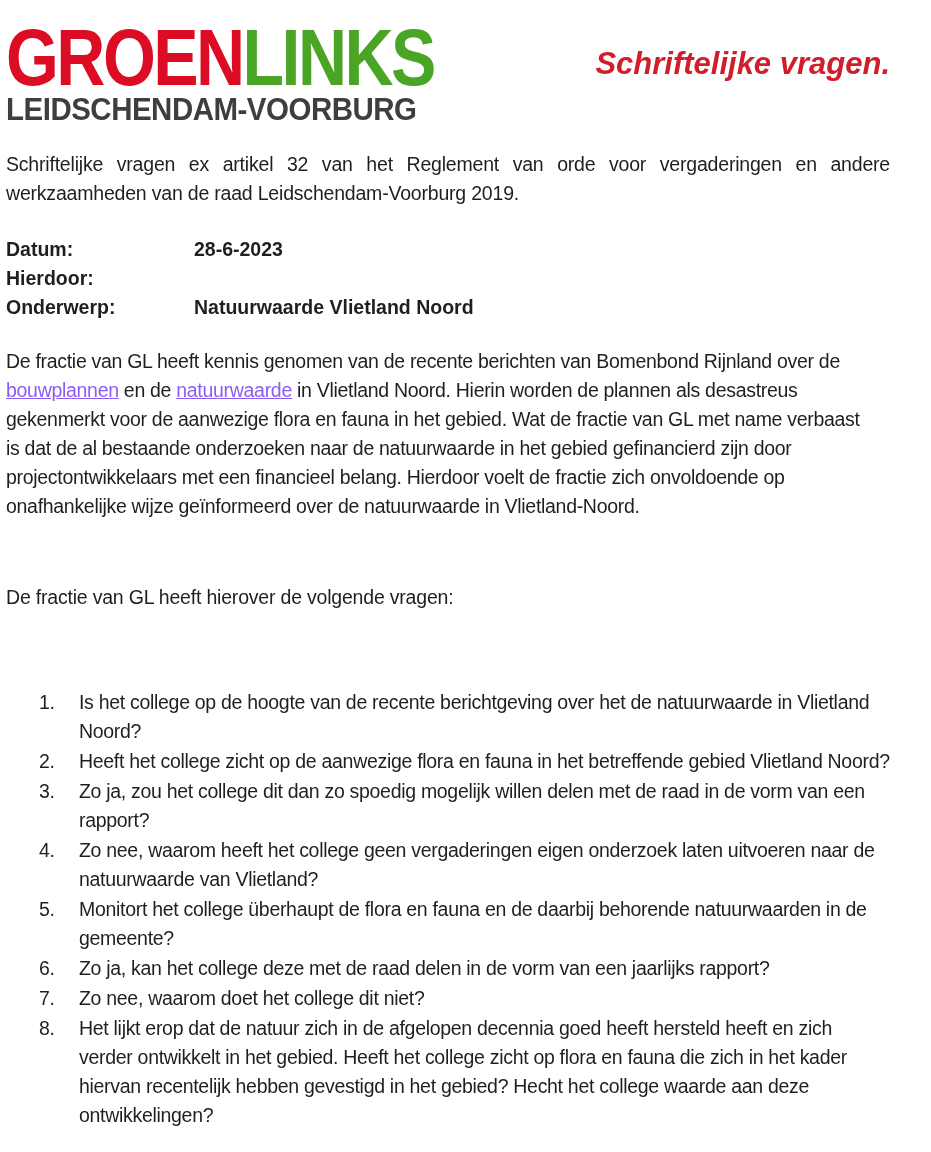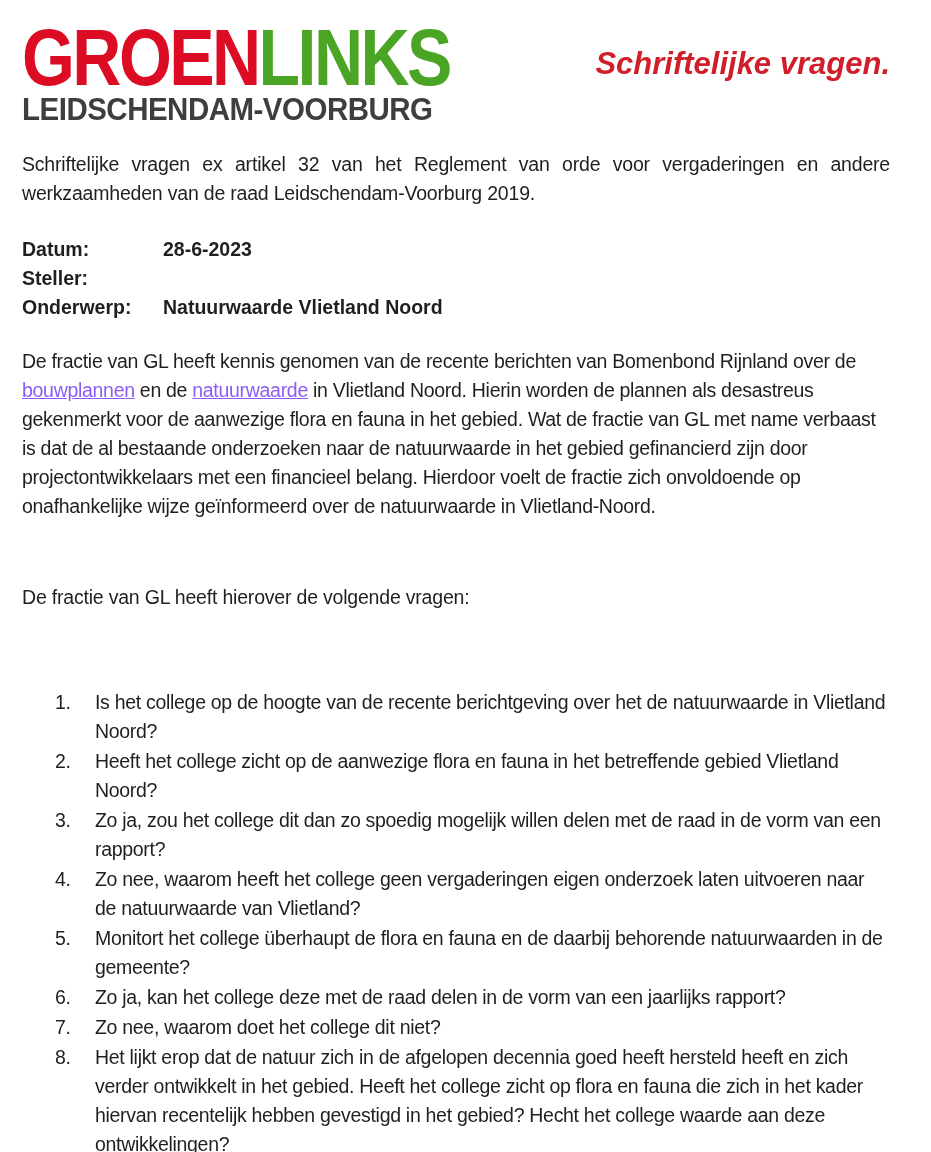--- a/index.html
+++ b/index.html
@@ -4,21 +4,21 @@
 <style>
   html, body { margin: 0; padding: 0; background: #ffffff; }
   body {
     width: 931px; height: 1152px; overflow: hidden;
     font-family: "Liberation Sans", sans-serif;
     color: #1f1f1f;
   }
   .page {
     box-sizing: border-box;
     width: 931px; height: 1152px;
-    padding: 28px 41px 0 22px;
+    padding: 28px 41px 0 6px;
     overflow: hidden;
   }
 
   
   .header { display: flex; justify-content: space-between; align-items: flex-start; height: 96px; }
   .logo-main {
     font-weight: bold; font-size: 80px; line-height: 0.75;
     letter-spacing: -3px; white-space: nowrap;
     transform: scaleX(0.85); transform-origin: left top;
   }
@@ -36,21 +36,21 @@
 
   
   .intro {
     margin: 26px 0 0 0;
     font-weight: normal; font-size: 19.5px; line-height: 29px;
     text-align: justify; letter-spacing: -0.2px;
   }
 
   
   .meta { margin-top: 27px; font-weight: bold; font-size: 19.5px; line-height: 29px; }
-  .meta-row { display: flex; }
+  .meta-row { display: flex; gap: 47px; }
   .meta-label { width: 141px; flex: 0 0 141px; }
 
   
   .body-par {
     margin: 25px 0 0 0;
     font-size: 19.5px; line-height: 29px; letter-spacing: -0.3px;
     max-width: 868px;
   }
   .doc-link { color: #8b5cf6; text-decoration: underline; cursor: pointer; }
 
@@ -81,21 +81,21 @@
   </div>
 
   <p class="intro">Schriftelijke vragen ex artikel 32 van het Reglement van orde voor vergaderingen en andere werkzaamheden van de raad Leidschendam-Voorburg 2019.</p>
 
   <div class="meta">
     <div class="meta-row">
       <span class="meta-label">Datum:</span>
       <span class="meta-value">28-6-2023</span>
     </div>
     <div class="meta-row">
-      <span class="meta-label">Steller:</span>
+      <span class="meta-label">Hierdoor:</span>
     </div>
     <div class="meta-row">
       <span class="meta-label">Onderwerp:</span>
       <span class="meta-value">Natuurwaarde Vlietland Noord</span>
     </div>
   </div>
 
   <p class="body-par"><span>De fractie van GL heeft kennis genomen van de recente berichten van Bomenbond Rijnland over de </span><a class="doc-link">bouwplannen</a><span> en de </span><a class="doc-link">natuurwaarde</a><span> in Vlietland Noord. Hierin worden de plannen als desastreus gekenmerkt voor de aanwezige flora en fauna in het gebied. Wat de fractie van GL met name verbaast is dat de al bestaande onderzoeken naar de natuurwaarde in het gebied gefinancierd zijn door projectontwikkelaars met een financieel belang. Hierdoor voelt de fractie zich onvoldoende op onafhankelijke wijze geïnformeerd over de natuurwaarde in Vlietland-Noord.</span></p>
 
   <p class="questions-intro">De fractie van GL heeft hierover de volgende vragen:</p>

